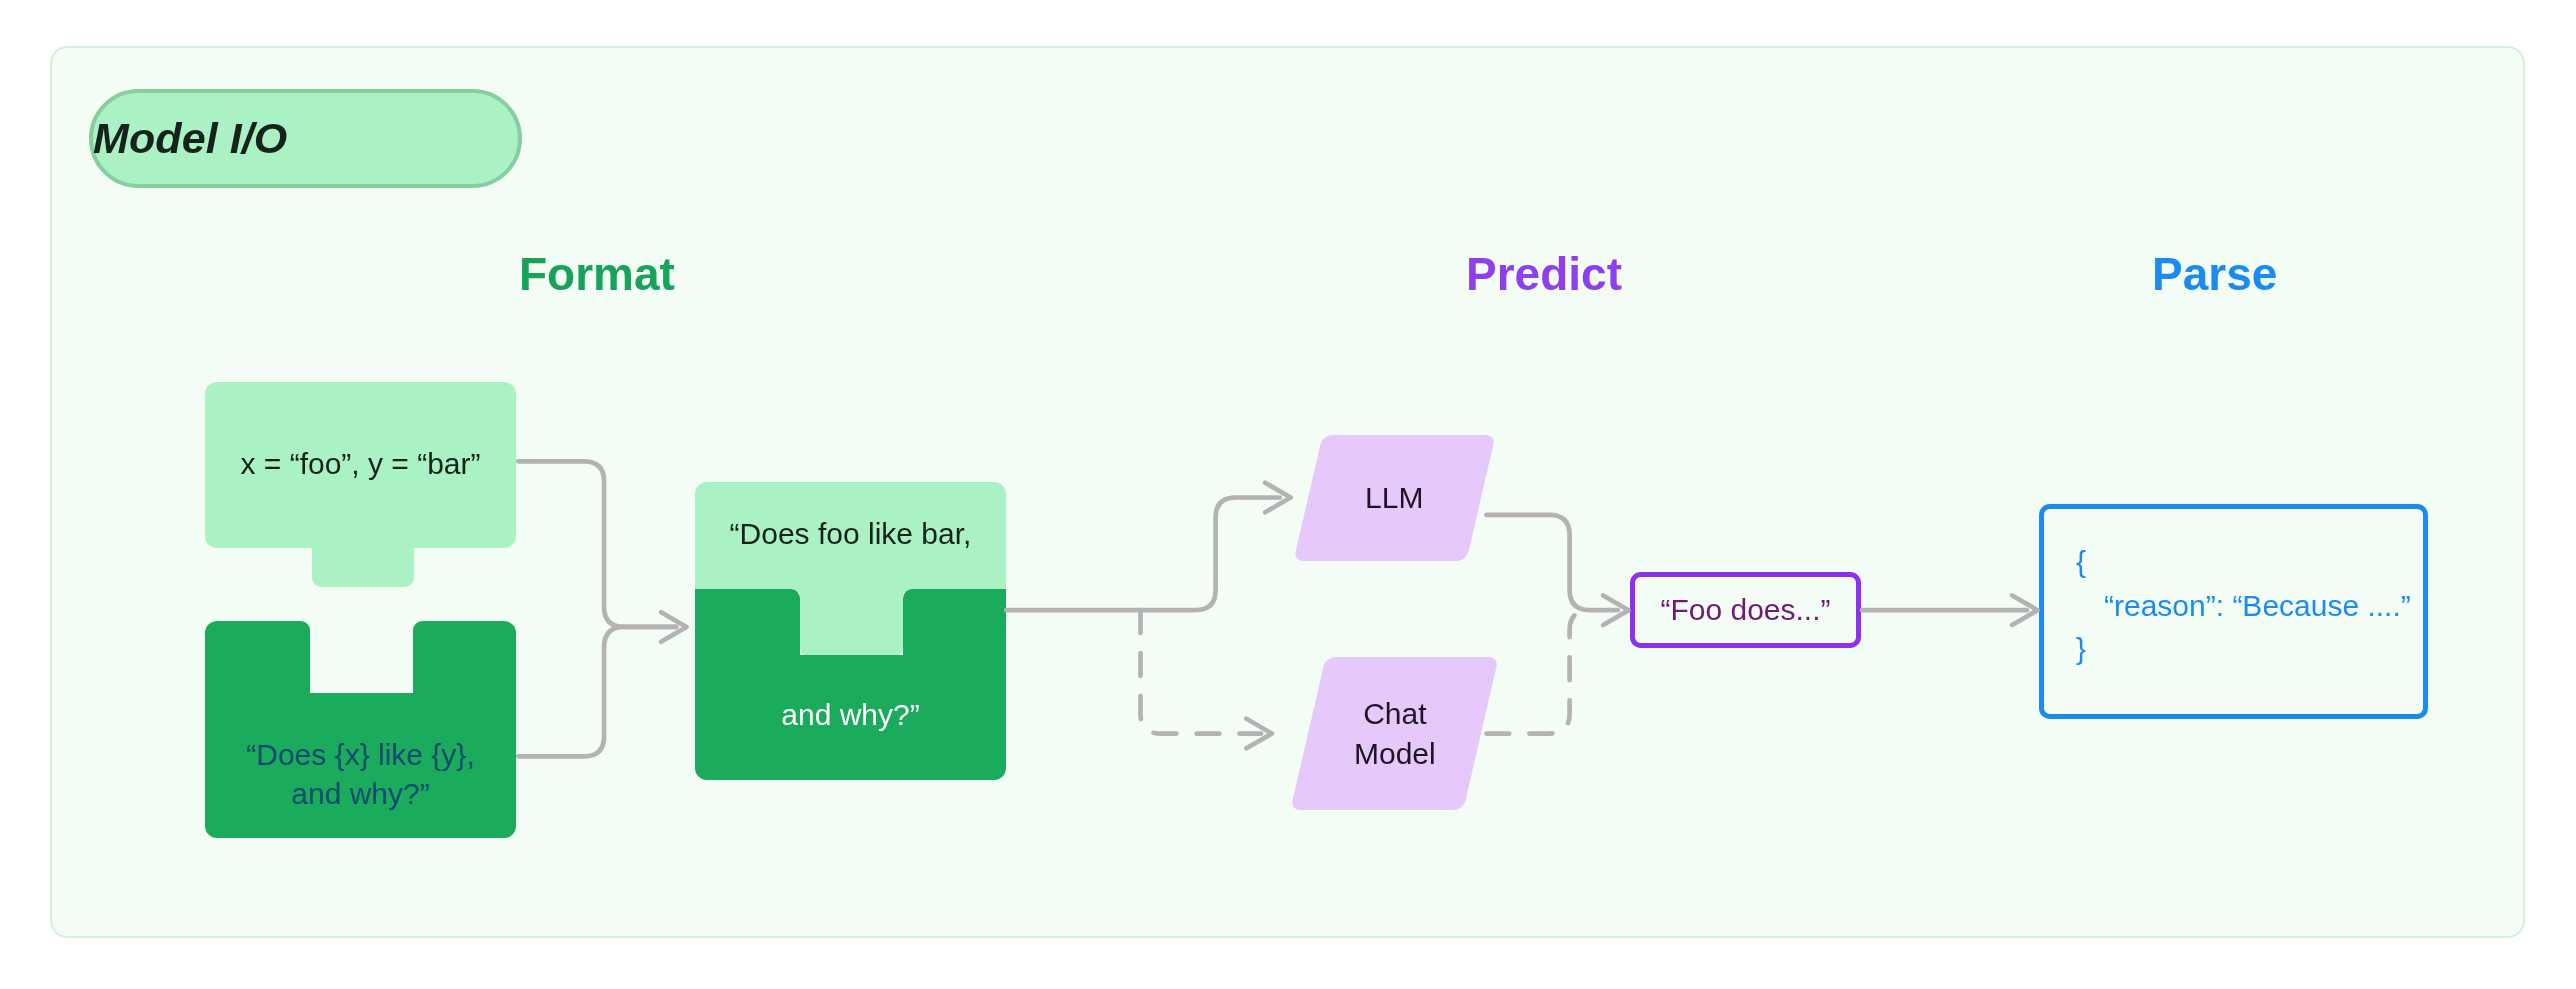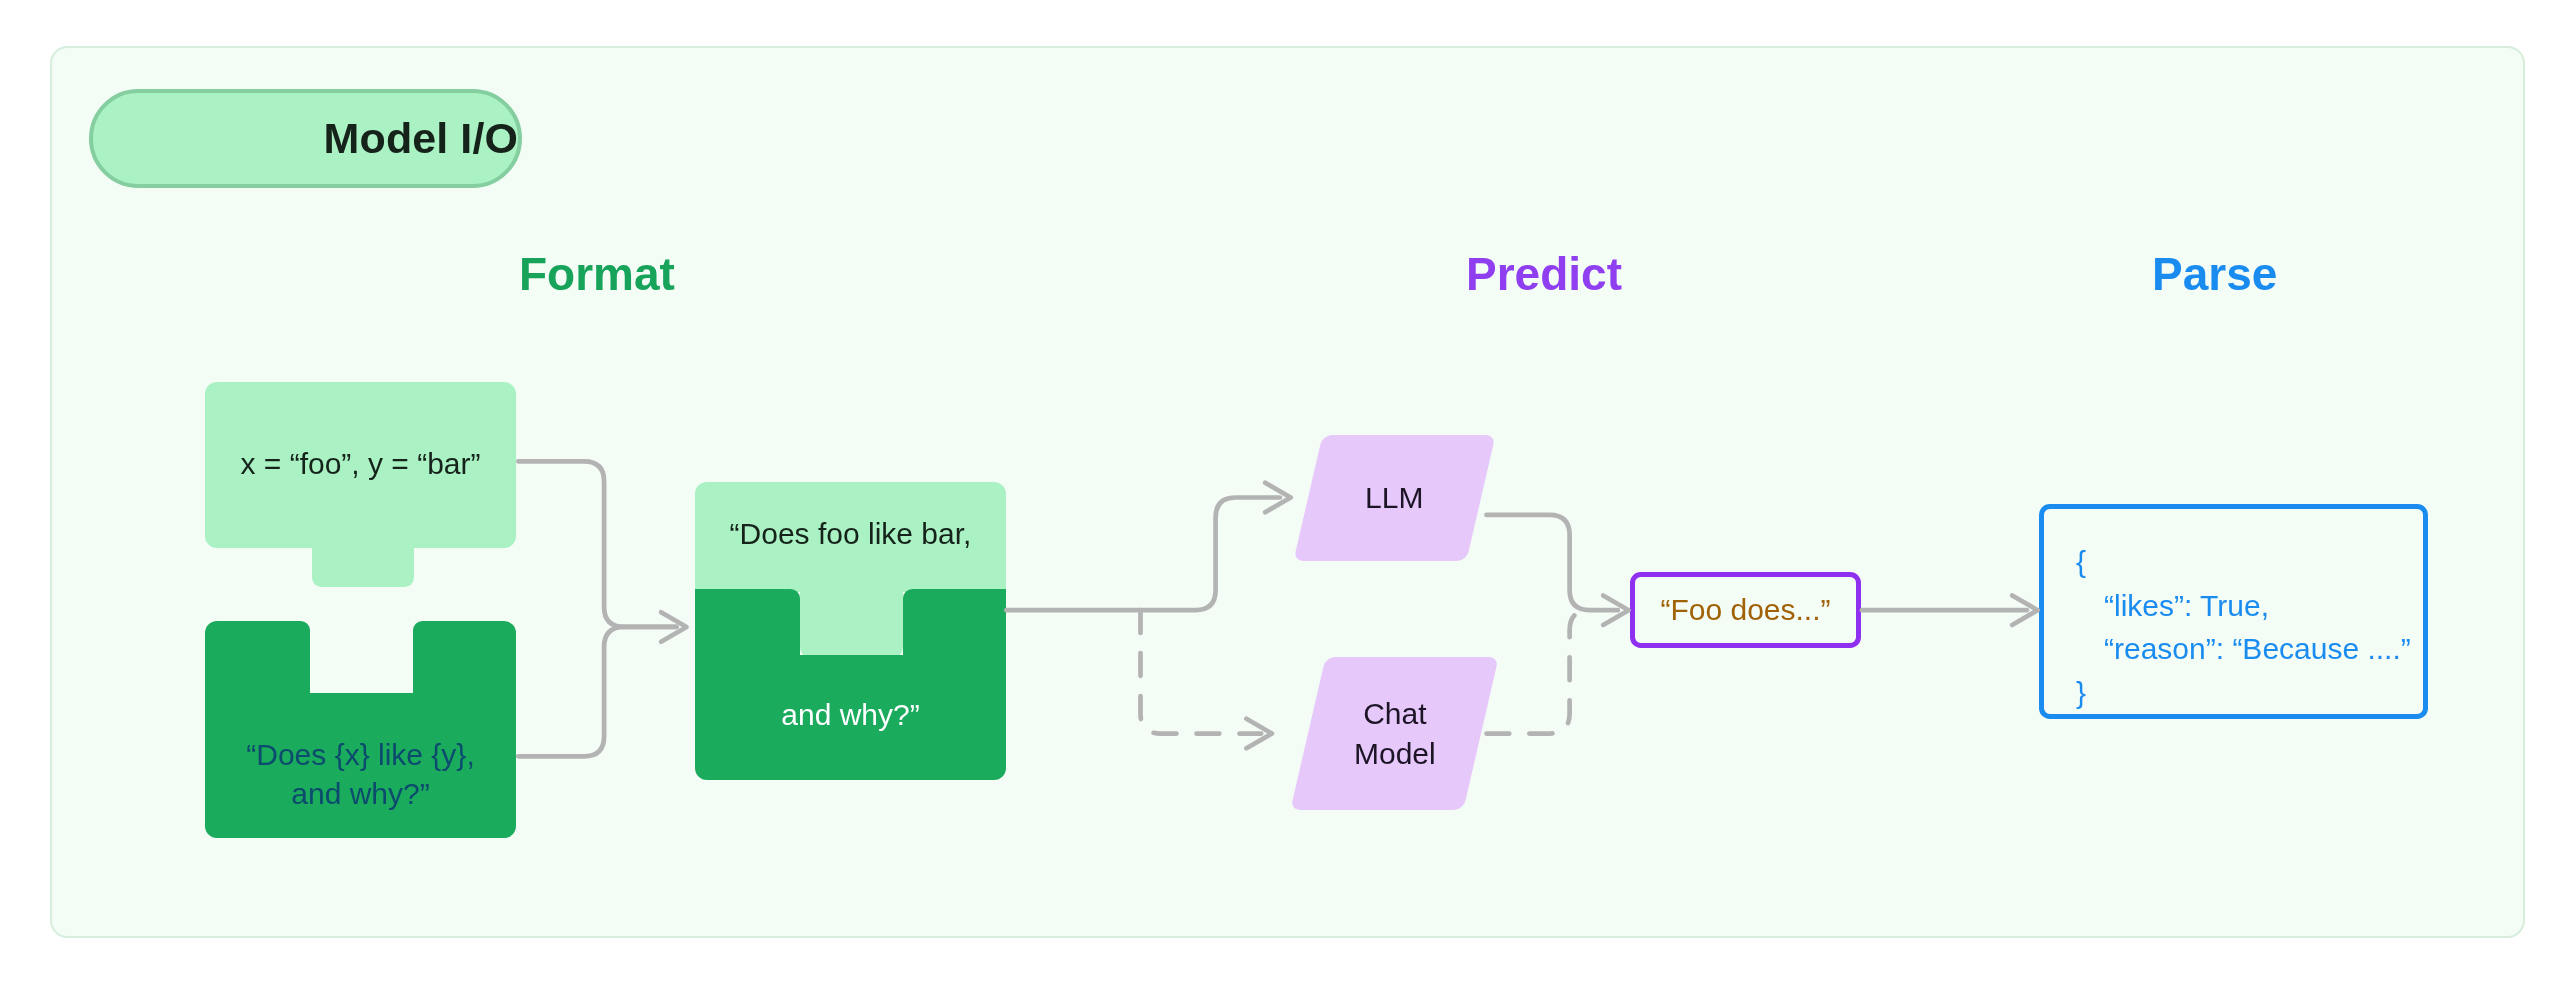--- a/index.html
+++ b/index.html
@@ -33,21 +33,22 @@
     left: 89px;
     top: 89px;
     width: 433px;
     height: 99px;
     background: #aaf2c4;
     border: 4px solid #84ceA0;
     border-radius: 50px;
     box-sizing: border-box;
     display: flex;
     align-items: center;
-    justify-content: flex-end;
+    justify-content: flex-start;
+    font-style: italic;
   }
   #model-io-badge .badge-text {
     font-size: 43px;
     font-weight: bold;
     color: #16231b;
     letter-spacing: 0.1px;
   }
 
   
   .col-heading {
@@ -213,21 +214,21 @@
     border: 5.4px solid #8f2ff0;
     border-radius: 10.7px;
     box-sizing: border-box;
     background: #f4fcf6;
     display: flex;
     align-items: center;
     justify-content: center;
   }
   #box-completion .label {
     font-size: 30px;
-    color: #a16207;
+    color: #701a75;
   }
 
   
   #box-parsed {
     position: absolute;
     left: 2039px;
     top: 504px;
     width: 389px;
     height: 215px;
     border: 5.4px solid #1a8cf0;
@@ -315,21 +316,20 @@
   <span class="label">Chat
 Model</span>
 </div>
 
 <div id="box-completion">
   <span class="label">“Foo does...”</span>
 </div>
 
 <div id="box-parsed">
   <div class="json-line">{</div>
-  <div class="json-line indent">“likes”: True,</div>
   <div class="json-line indent">“reason”: “Because ....”</div>
   <div class="json-line">}</div>
 </div>
 
 <svg id="connectors" viewBox="0 0 3840 1475" width="2576" height="989">
 
   <path class="conn" d="M 772 688 L 870 688 Q 900 688 900 718 L 900 905 Q 900 935 930 935 L 1008 935"></path>
 
   <path class="conn" d="M 772 1128 L 870 1128 Q 900 1128 900 1098 L 900 965 Q 900 935 930 935 L 1008 935"></path>
   <path class="arrowhead" d="M 985 913 L 1023 935 L 985 957"></path>

